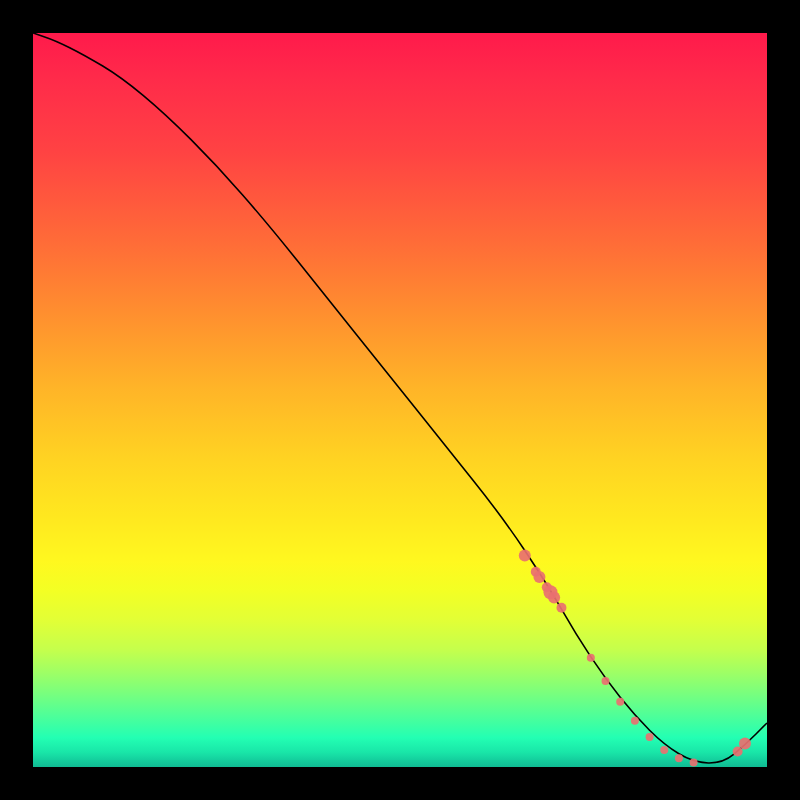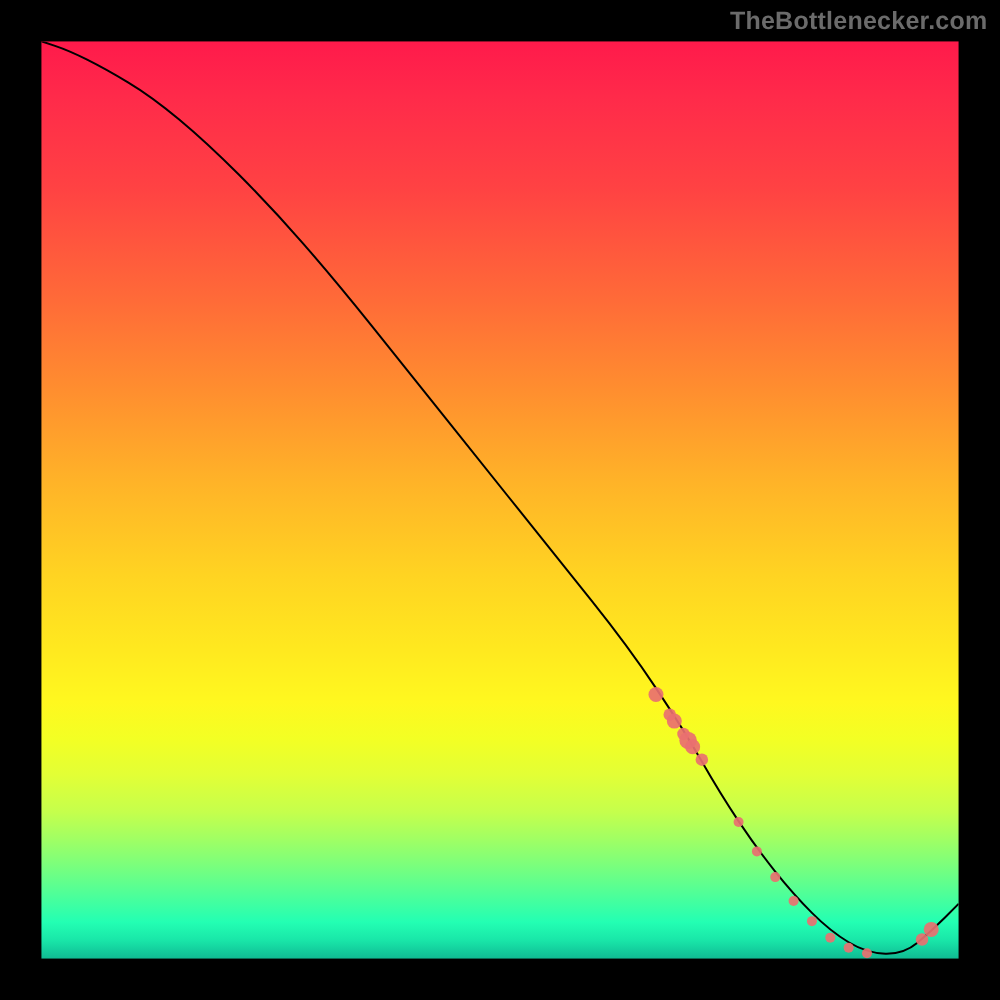--- a/index.html
+++ b/index.html
@@ -58,21 +58,20 @@
     position: absolute;
     inset: 0;
     width: 100%;
     height: 100%;
   }
 </style>
 </head>
 <body>
 
 <div class="frame">
-  <div class="attr">TheBottlenecker.com</div>
 
   <div class="plot">
     <div class="gradient"></div>
     <svg class="curve" viewBox="0 0 734 734" preserveAspectRatio="none">
       <path id="curve-path" d="M 0 0 Q 0 0 11.01 3.670000000000016 Q 22.02 7.340000000000032 36.7 14.680000000000007 Q 51.38 22.019999999999982 69.73 33.03000000000003 Q 88.08 44.04000000000008 110.1 62.39000000000004 Q 132.12 80.74000000000001 157.81 106.43 Q 183.5 132.12 209.19 161.48000000000002 Q 234.88 190.84000000000003 264.24 227.54000000000002 Q 293.6 264.24 322.96000000000004 300.94 Q 352.32 337.64 381.68 374.34000000000003 Q 411.04 411.04 440.4 447.74 Q 469.76 484.43999999999994 491.78 517.47 Q 513.8 550.5 528.48 576.19 Q 543.16 601.88 557.8399999999999 623.9 Q 572.52 645.92 587.2 664.27 Q 601.88 682.62 616.56 697.3 Q 631.24 711.98 645.9200000000001 720.788 Q 660.6 729.596 675.28 729.963 Q 689.9599999999999 730.33 700.97 721.155 Q 711.98 711.98 722.99 700.97 T 734 689.96" fill="none" stroke="#000000" stroke-width="1.6"></path>
       <g id="markers">
           <circle cx="491.78000000000003" cy="522.608" r="6" fill="#e97070" fill-opacity="0.92"></circle>
           <circle cx="502.79" cy="538.756" r="5" fill="#e97070" fill-opacity="0.92"></circle>
           <circle cx="506.46" cy="543.894" r="6" fill="#e97070" fill-opacity="0.92"></circle>
           <circle cx="513.8" cy="554.1700000000001" r="5" fill="#e97070" fill-opacity="0.92"></circle>

